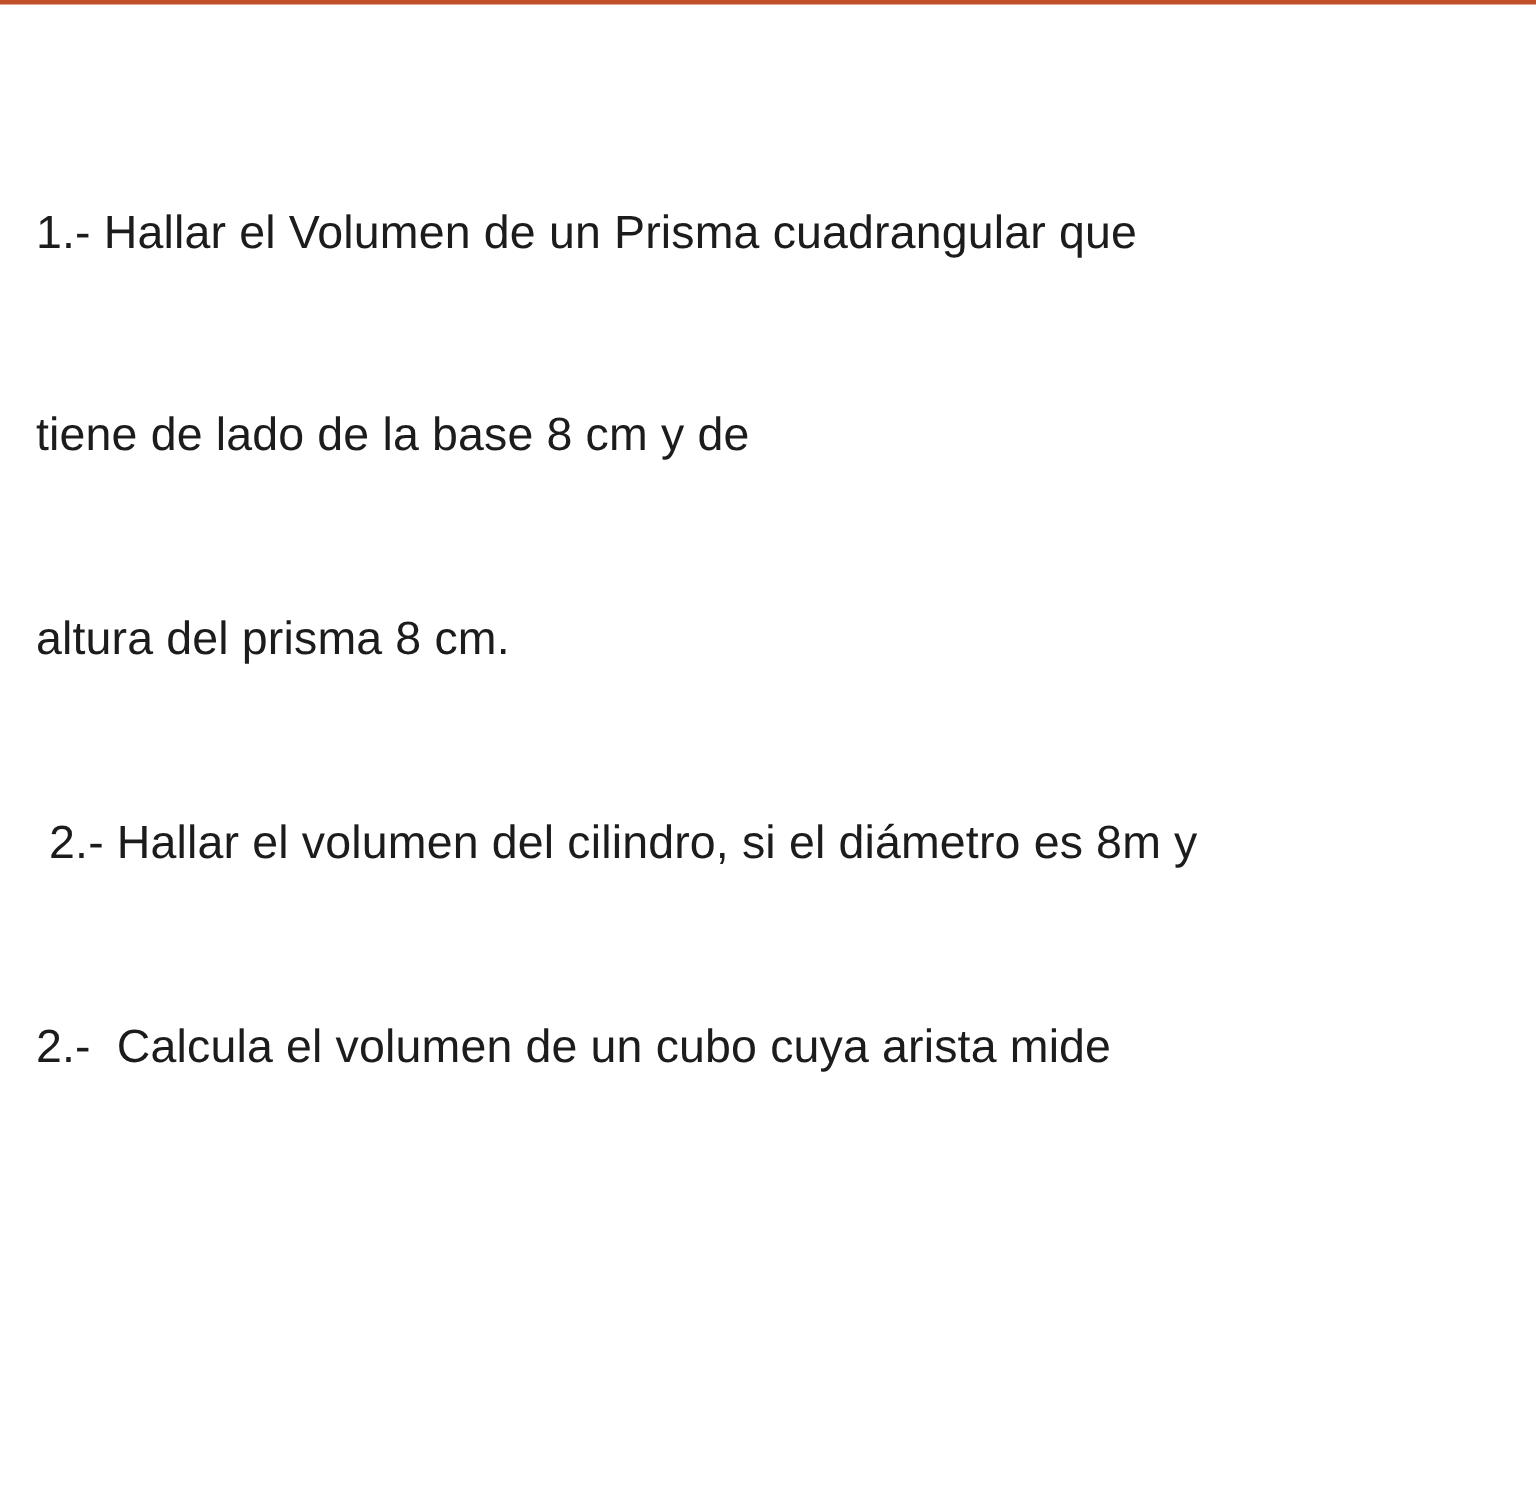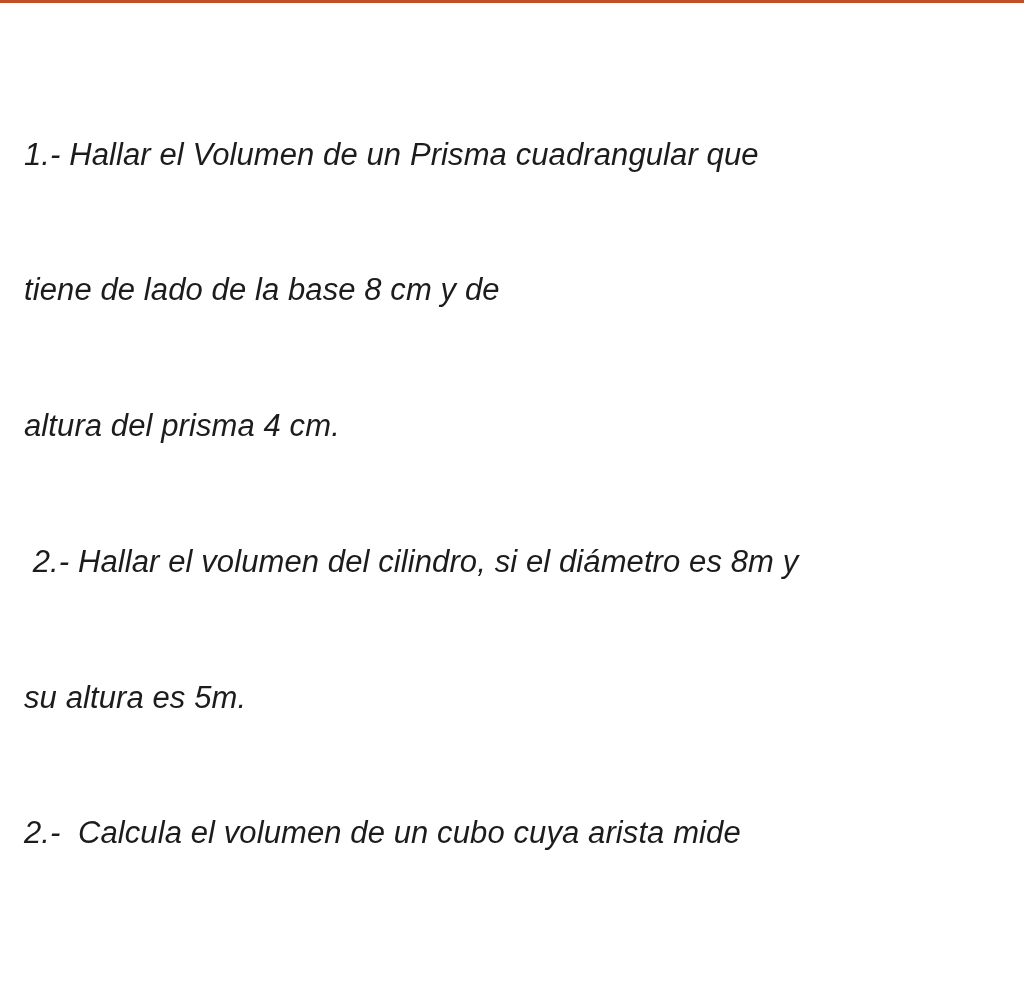--- a/index.html
+++ b/index.html
@@ -14,21 +14,20 @@
     overflow: hidden;
     position: relative;
   }
   .page {
     position: relative;
     width: 1024px;
     height: 995px;
     background: #ffffff;
     display: flex;
     flex-direction: column;
-    font-style: italic;
   }
   
   .top-rule {
     width: 100%;
     height: 3px;
     background: #c0502a;
     flex: 0 0 auto;
   }
   .top-gap {
     flex: 0 0 auto;
@@ -58,20 +57,19 @@
 
 <div class="page">
 
   <div class="top-rule"></div>
   <div class="top-gap"></div>
 
   <div class="content">
     <div class="doc-text">
       <span class="doc-line">1.- Hallar el Volumen de un Prisma cuadrangular que</span>
       <span class="doc-line">tiene de lado de la base 8 cm y de</span>
-      <span class="doc-line">altura del prisma 4 cm.</span>
+      <span class="doc-line">altura del prisma 8 cm.</span>
       <span class="doc-line"> 2.- Hallar el volumen del cilindro, si el diámetro es 8m y</span>
-      <span class="doc-line">su altura es 5m.</span>
       <span class="doc-line">2.-  Calcula el volumen de un cubo cuya arista mide</span>
     </div>
   </div>
 
 </div>
 
 </body></html>

